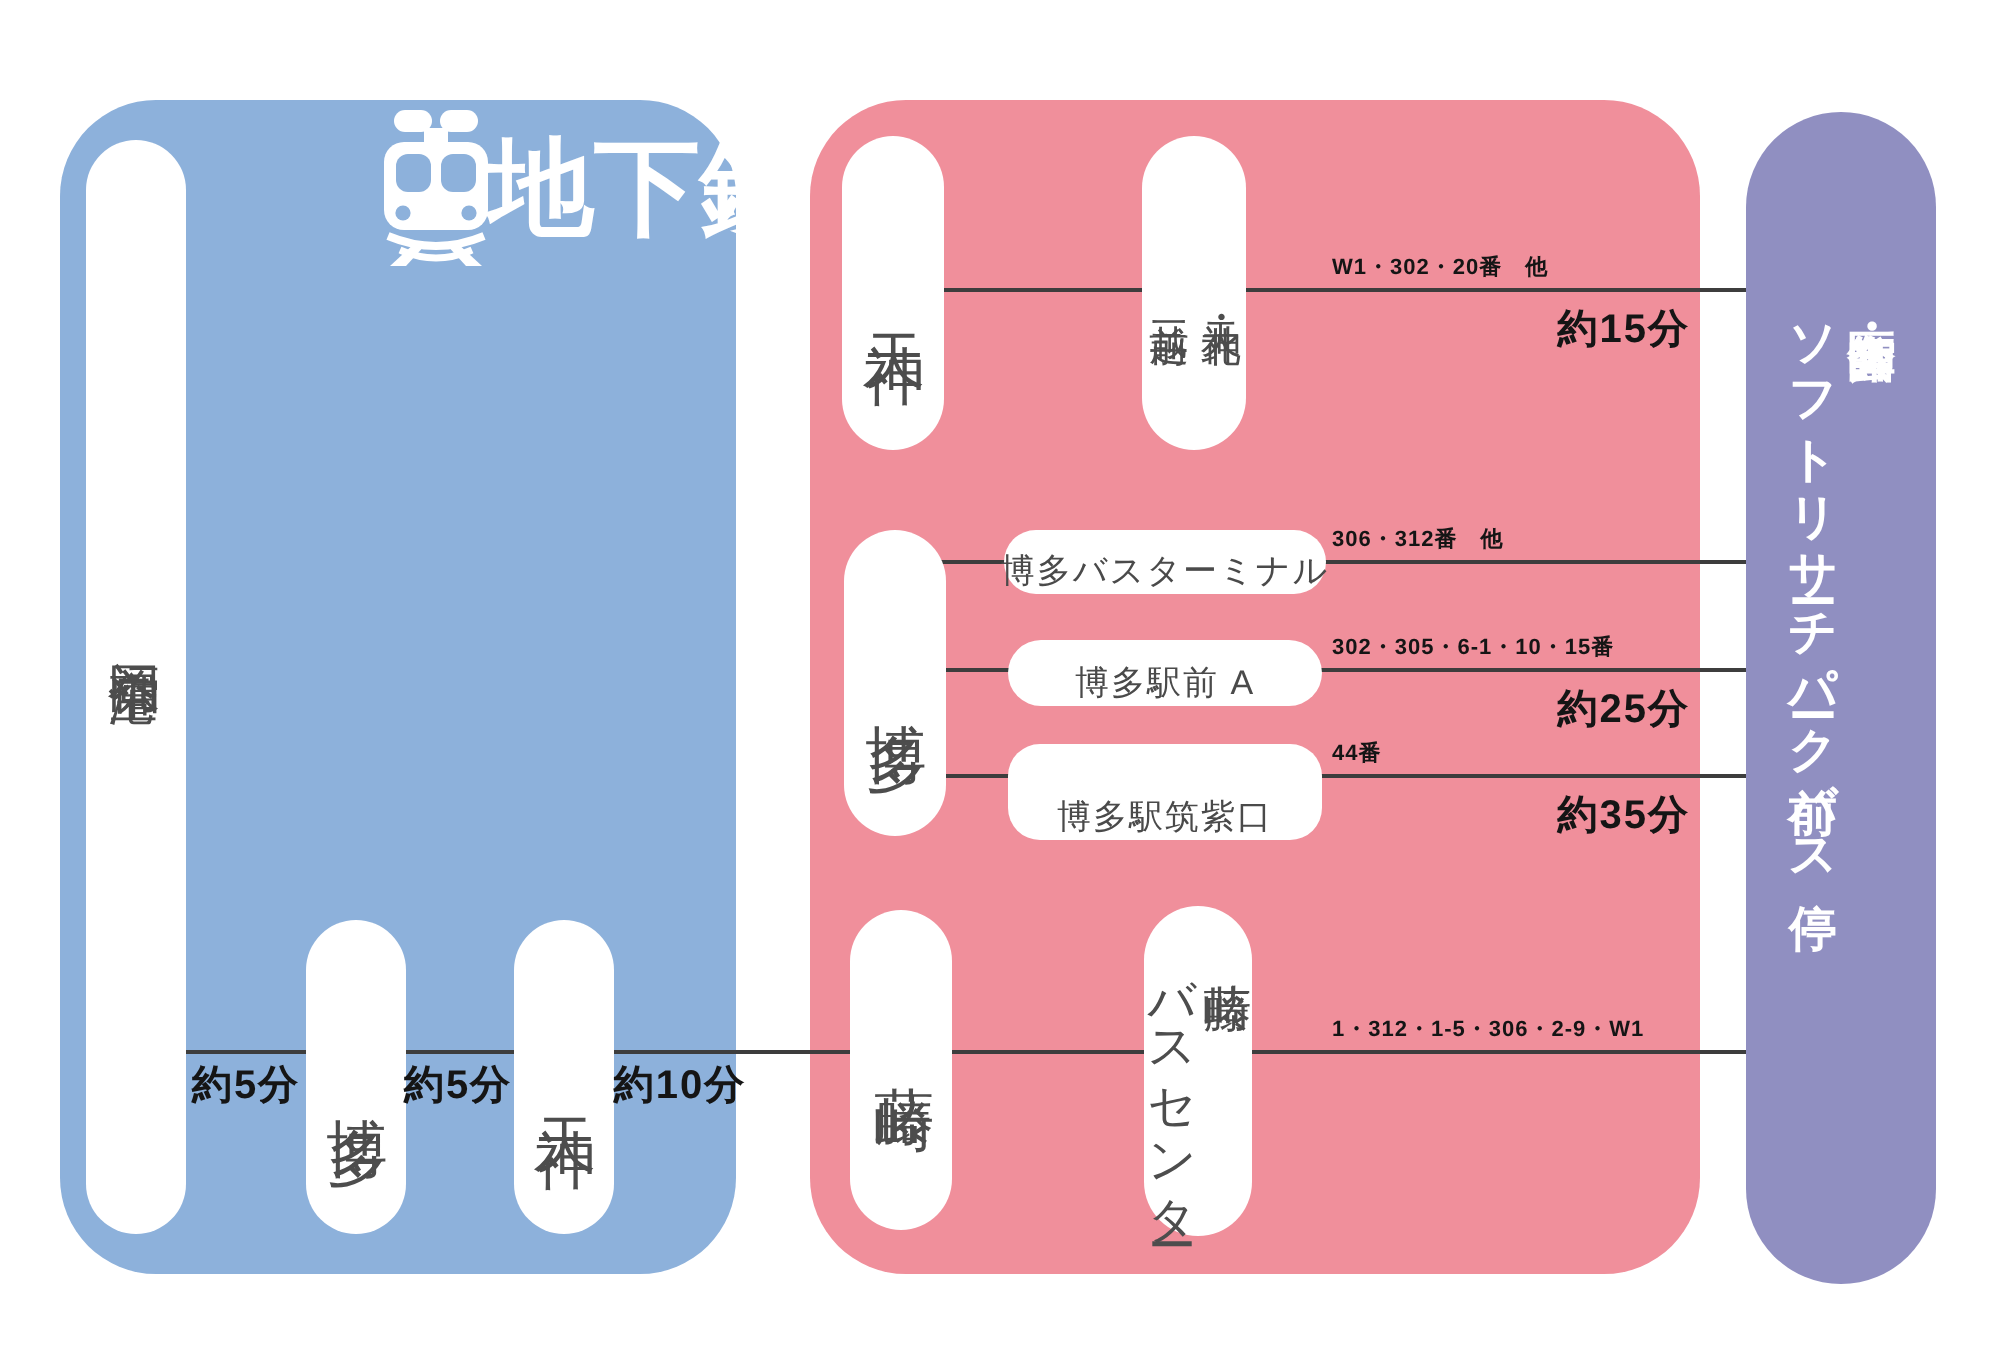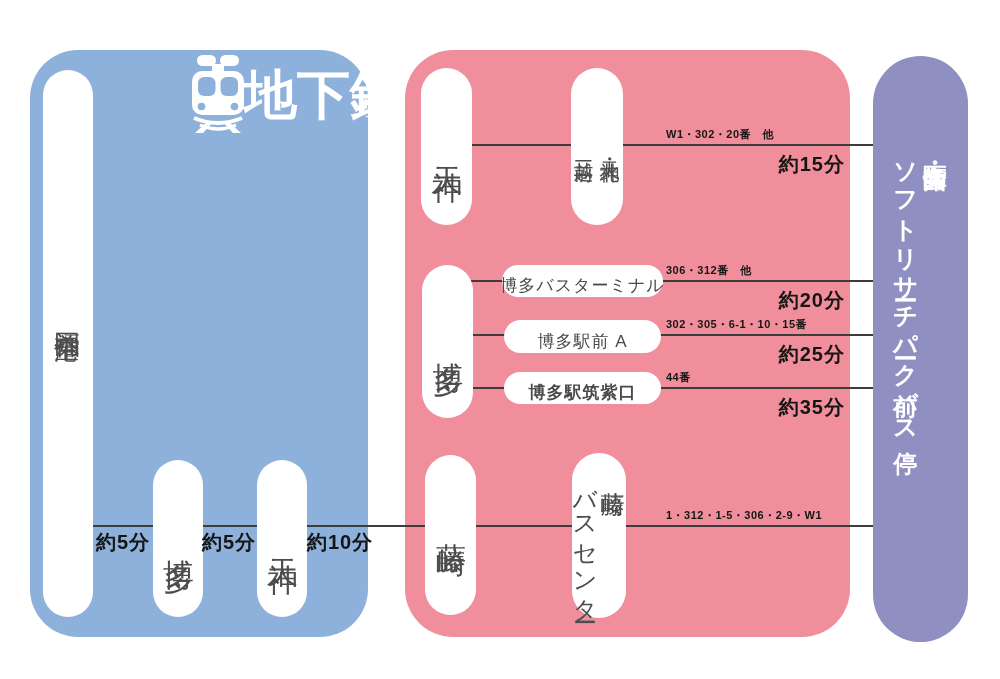--- a/index.html
+++ b/index.html
@@ -126,29 +126,28 @@
   <div class="btime" style="top:151px;">約15分</div>
 
   <div class="pill" style="left:422px; top:265px; width:51px; height:153px; border-radius:26px;">
     <span class="vtext" style="font-size:31px; letter-spacing:5px;">博多</span>
   </div>
 
   <div class="stopbox" style="left:502px; top:265px; width:161px; height:32px; border-radius:16px;">
     <span>博多バスターミナル</span>
   </div>
   <div class="rlabel" style="top:263px;">306・312番　他</div>
-  <div class="btime" style="top:287px;">約20分</div>
 
   <div class="stopbox" style="left:504px; top:320px; width:157px; height:33px; border-radius:16.5px;">
     <span>博多駅前 A</span>
   </div>
   <div class="rlabel" style="top:317px;">302・305・6-1・10・15番</div>
   <div class="btime" style="top:341px;">約25分</div>
 
-  <div class="stopbox" style="left:504px; top:372px; width:157px; height:32px; border-radius:16px;font-weight:bold;">
+  <div class="stopbox" style="left:504px; top:372px; width:157px; height:48px; border-radius:16px;">
     <span>博多駅筑紫口</span>
   </div>
   <div class="rlabel" style="top:370px;">44番</div>
   <div class="btime" style="top:394px;">約35分</div>
 
   <div class="pill" style="left:425px; top:455px; width:51px; height:160px; border-radius:26px; padding-bottom:24px;">
     <span class="vtext" style="font-size:30px; letter-spacing:4px;">藤崎</span>
   </div>
   <div class="pill" style="left:572px; top:453px; width:54px; height:165px; border-radius:27px; align-items:flex-start; padding-top:20px;">
     <div class="vcols" style="font-size:24px; line-height:1.15;">

